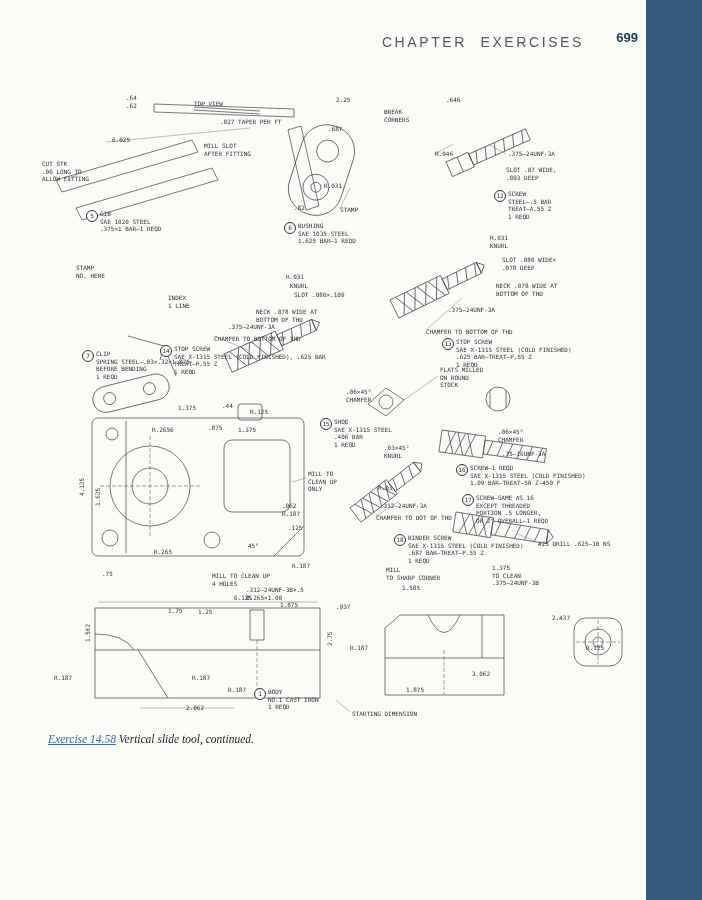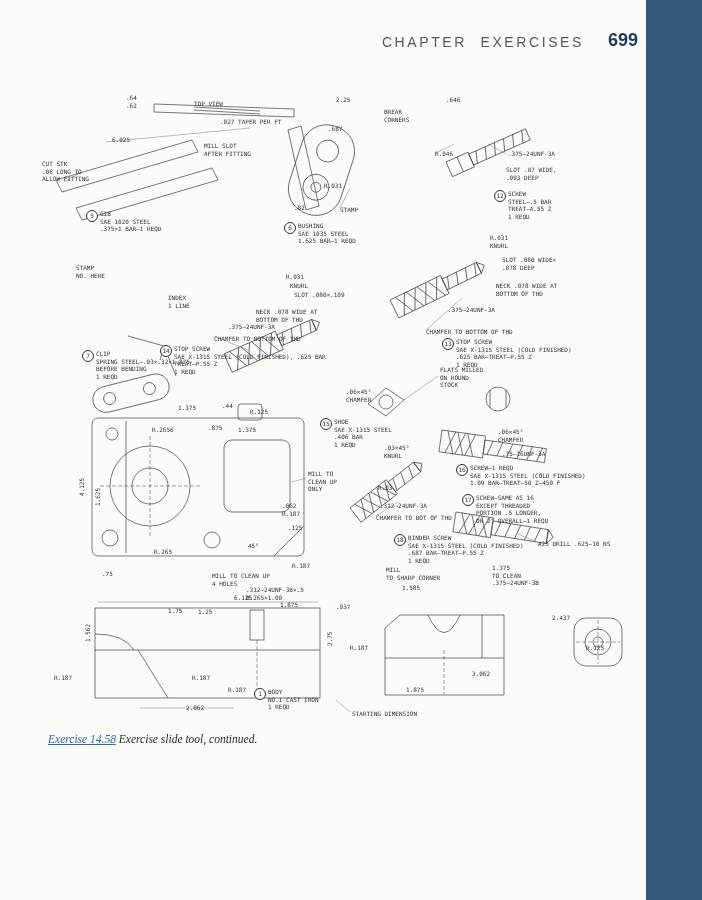--- a/index.html
+++ b/index.html
@@ -1,19 +1,19 @@
 <!DOCTYPE html>
 <html><head>
 <meta charset="utf-8">
 <style>
   html,body{margin:0;padding:0;background:#d9d9d9;}
   .page{position:relative;width:702px;height:900px;background:#fbfbf8;font-family:"Liberation Sans",sans-serif;overflow:hidden;margin:0 auto;}
   .band{position:absolute;top:0;right:0;width:56px;height:900px;background:#35597d;}
   .header-label{position:absolute;top:34px;right:118px;font-size:14px;letter-spacing:2.6px;word-spacing:7px;color:#55585e;}
-  .page-number{position:absolute;top:30px;right:64px;font-size:18px;font-weight:bold;color:#1e3a56;}
+  .page-number{position:absolute;top:30px;right:64px;font-size:13px;font-weight:bold;color:#1e3a56;}
   .diagram{position:absolute;left:42px;top:88px;width:610px;height:650px;}
   .diagram svg{position:absolute;left:0;top:0;width:610px;height:650px;}
   .ln *{stroke:#3c4146;stroke-width:0.7;fill:none;}
   .ln .dash{stroke-dasharray:4 2;stroke-width:0.5;}
   .ln .dim{stroke:#6a6e73;stroke-width:0.45;}
   .leader{stroke:#6a6e73;stroke-width:0.45;fill:none;}
   .ann-layer{position:absolute;left:0;top:0;width:610px;height:650px;}
   .ann{position:absolute;display:flex;gap:2px;align-items:flex-start;font-family:"DejaVu Sans Mono",monospace;font-size:6px;line-height:1.25;color:#2f3338;white-space:pre-line;transform-origin:left top;}
   .badge{flex:0 0 auto;width:10px;height:10px;border:1px solid #2f3338;border-radius:50%;font-size:6px;line-height:10px;text-align:center;background:#fbfbf8;}
   .caption{position:absolute;left:48px;top:733px;font-family:"Liberation Serif",serif;font-style:italic;font-size:11.5px;color:#1f2226;}
@@ -379,16 +379,16 @@
         <div class="ann" style="left: 544px; top: 556px;"><span>R.125</span></div>
         <div class="ann" style="left: 430px; top: 582px;"><span>3.062</span></div>
         <div class="ann" style="left: 284px; top: 558px; transform: rotate(-90deg);"><span>2.75</span></div>
         <div class="ann" style="left: 364px; top: 598px;"><span>1.875</span></div>
         <div class="ann" style="left: 310px; top: 622px;"><span>STARTING DIMENSION</span></div>
       </div>
   </div>
 
   <div class="caption">
     <span class="ref">Exercise 14.58</span>
-    <span>Exercise slide tool, continued.</span>
+    <span>Vertical slide tool, continued.</span>
   </div>
 
 </div>
 
 </body></html>

